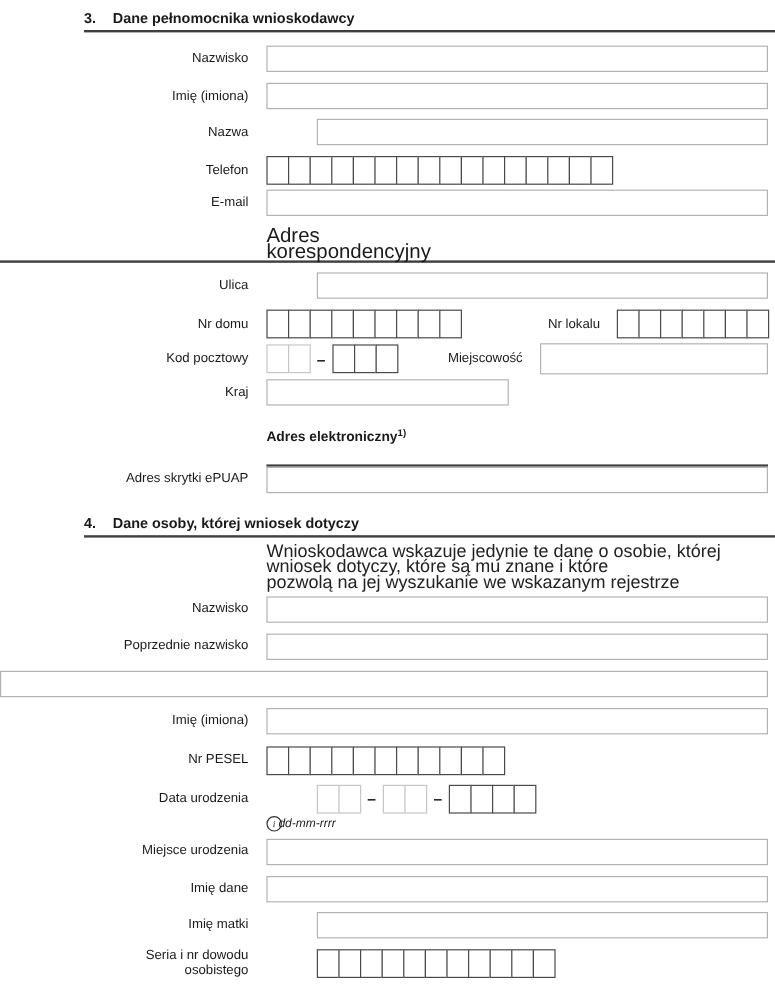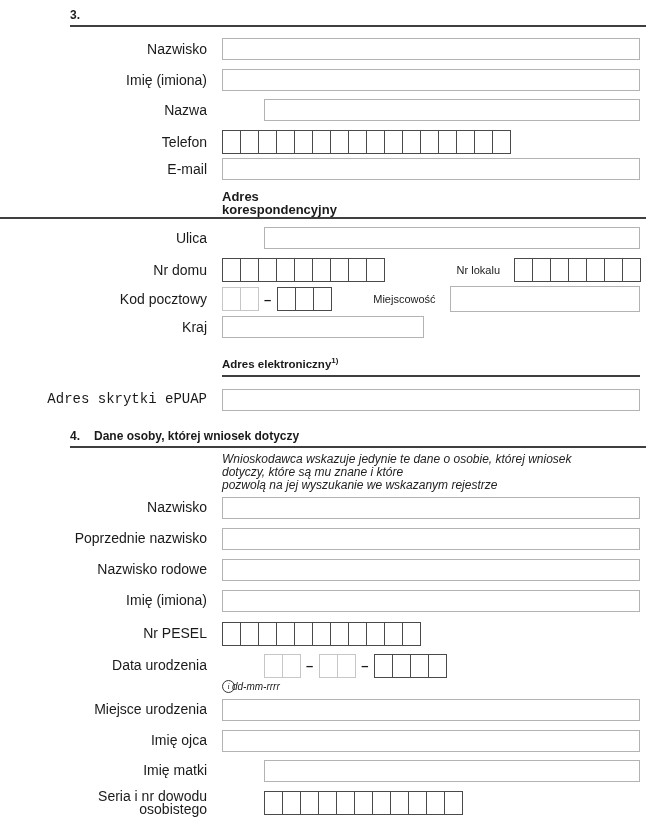--- a/index.html
+++ b/index.html
@@ -19,21 +19,21 @@
     padding-bottom:3px;
     font-weight:bold;font-size:12px;line-height:14px;
   }
   .sec-heading .sec-num{width:24px;flex:0 0 24px;}
 
   
   .row{display:flex;align-items:center;margin-right:6px;}
   .label{
     width:222px;flex:0 0 222px;box-sizing:border-box;
     padding-right:15px;text-align:right;
-    font-size:14px;line-height:13px;
+    font-size:11px;line-height:13px;
   }
   .label.top2{align-self:center;}
   .grow{flex:1;display:flex;align-items:center;}
 
   
   .text-input{
     height:20px;background:#fff;
     border:1px solid var(--inb,#b3b3b3);
     flex:1;
   }
@@ -45,66 +45,67 @@
     width:17px;height:22px;background:#fff;
     border:1px solid var(--cb,#4a4a4a);
     margin-right:-1px;
   }
   .cells.light .cell{border-color:var(--cbl,#c6c6c6);}
   .dash{font-weight:bold;font-size:13px;padding:0 6px;}
 
   
   .addr-header{
     margin-left:222px;margin-top:10px;
-    font-weight:bold;font-size:13px;line-height:13px;
+    font-weight:normal;font-size:17px;line-height:13px;
     width:120px;
   }
   .full-rule{height:0;border-bottom:2px solid var(--rule,#3f3f3f);margin-top:1px;}
   .e-header{
     margin-left:222px;margin-right:6px;margin-top:18px;
     font-weight:bold;font-size:11.5px;
     border-bottom:2px solid var(--rule,#3f3f3f);
-    padding-bottom:5px;
+    padding-bottom:16px;
   }
   .e-header sup{font-size:8px;}
 
   .note{
     margin-left:222px;margin-right:42px;margin-top:5px;
-    font-style:italic;font-size:12px;line-height:13px;color:#222;
+    font-size:15px;line-height:13px;color:#222;
   }
 
   .hint-row{
     margin-left:222px;margin-top:2px;
     display:flex;align-items:center;
     font-size:10px;font-style:italic;color:#222;
   }
   .info-circle{
     width:11px;height:11px;border:1px solid #333;border-radius:50%;
     display:inline-flex;align-items:center;justify-content:center;
     font-size:8px;font-style:italic;font-family:"Liberation Serif",serif;
     margin-right:-3px;background:#fff;flex:0 0 11px;
   }
 
   
   .mt11{margin-top:11px;} .mt10{margin-top:10px;} .mt9{margin-top:9px;}
   .mt8{margin-top:8px;gap:42px;} .mt6{margin-top:6px;} .mt5{margin-top:5px;}
-  .mt4{margin-top:4px;} .mt12{margin-top:12px;font-family:Liberation Mono, monospace;} .mt18{margin-top:18px;}
+  .mt4{margin-top:4px;} .mt12{} .mt18{margin-top:18px;}
 
   .inline-label{
     font-size:11px;padding-right:14px;text-align:right;
   }
   .push-right{margin-left:auto;display:flex;align-items:center;}
 </style>
 </head>
 <body>
 
 <div class="page">
 
   <div class="sec-heading">
     <span class="sec-num">3.</span>
+    <span>Dane pełnomocnika wnioskodawcy</span>
   </div>
 
   <div class="row mt11">
     <div class="label">Nazwisko</div>
     <div class="text-input"></div>
   </div>
 
   <div class="row mt9">
     <div class="label">Imię  (imiona)</div>
     <div class="text-input"></div>
@@ -226,21 +227,20 @@
     <div class="label">Nazwisko</div>
     <div class="text-input"></div>
   </div>
 
   <div class="row mt9">
     <div class="label">Poprzednie nazwisko</div>
     <div class="text-input"></div>
   </div>
 
   <div class="row mt9">
-    <div class="label">Nazwisko rodowe</div>
     <div class="text-input"></div>
   </div>
 
   <div class="row mt9">
     <div class="label">Imię (imiona)</div>
     <div class="text-input"></div>
   </div>
 
   <div class="row mt10">
     <div class="label">Nr PESEL</div>
@@ -285,21 +285,21 @@
     <span class="info-circle">i</span>
     <span>dd-mm-rrrr</span>
   </div>
 
   <div class="row mt6">
     <div class="label">Miejsce urodzenia</div>
     <div class="text-input"></div>
   </div>
 
   <div class="row mt9">
-    <div class="label">Imię ojca</div>
+    <div class="label">Imię dane</div>
     <div class="text-input"></div>
   </div>
 
   <div class="row mt8">
     <div class="label">Imię matki</div>
     <div class="text-input"></div>
   </div>
 
   <div class="row mt8">
     <div class="label top2">

